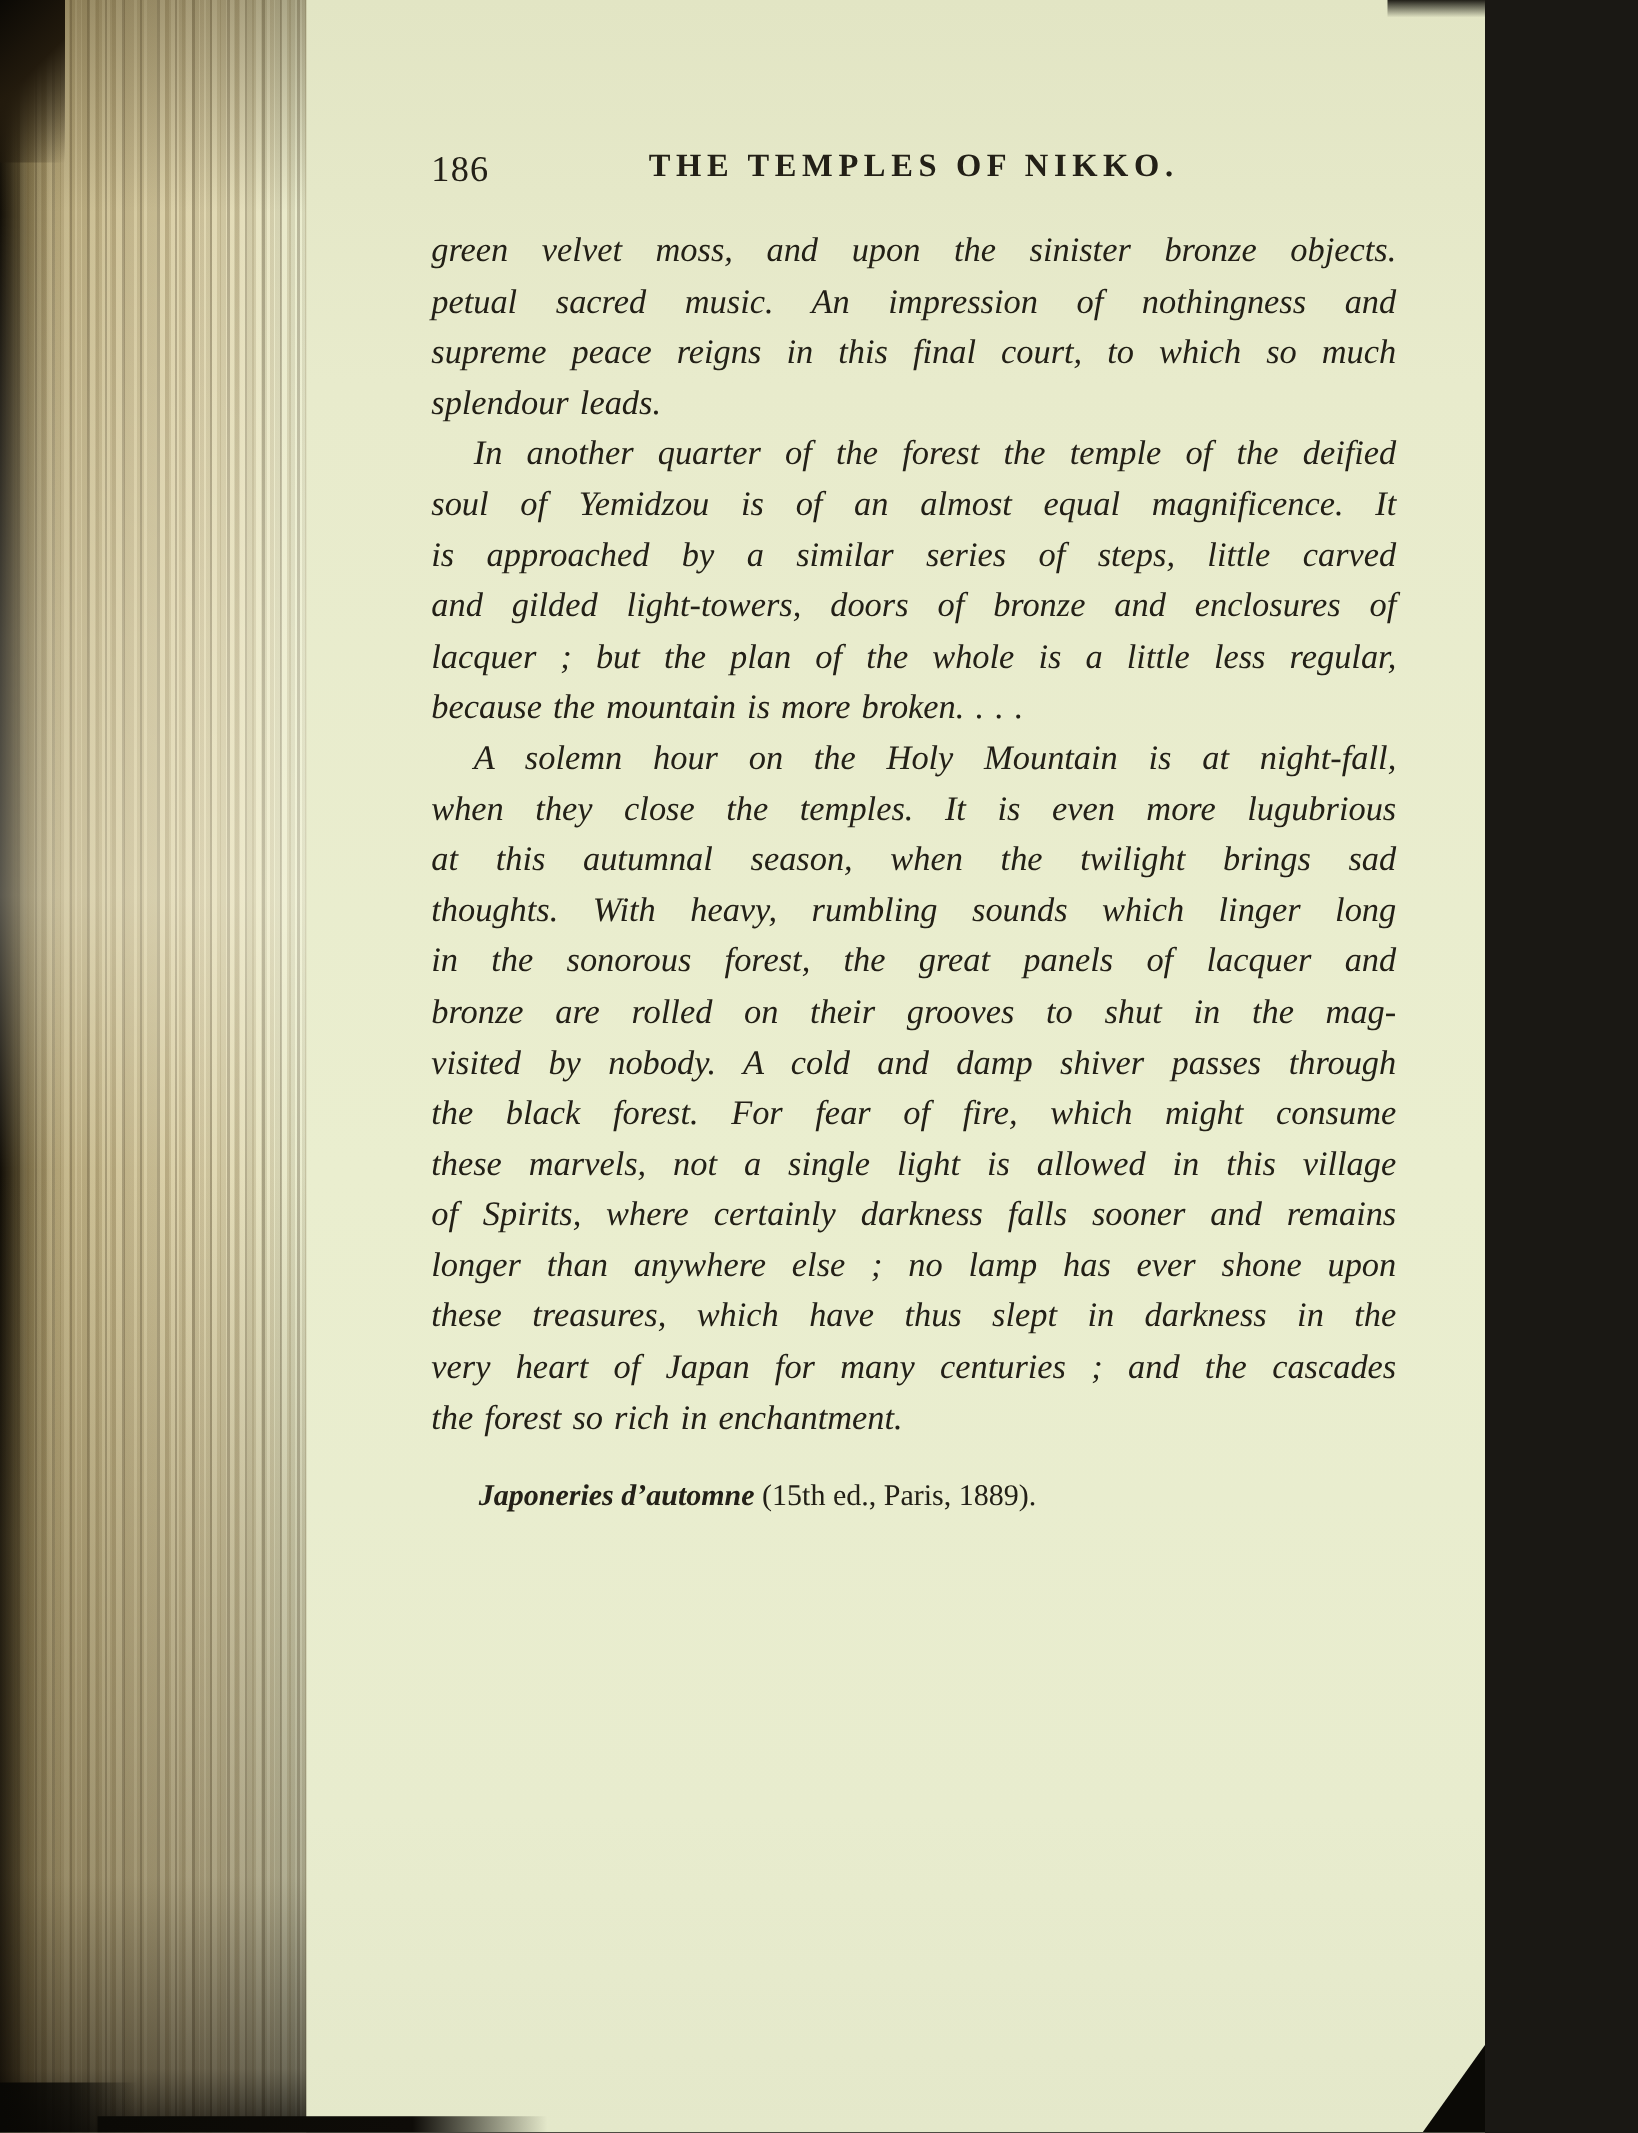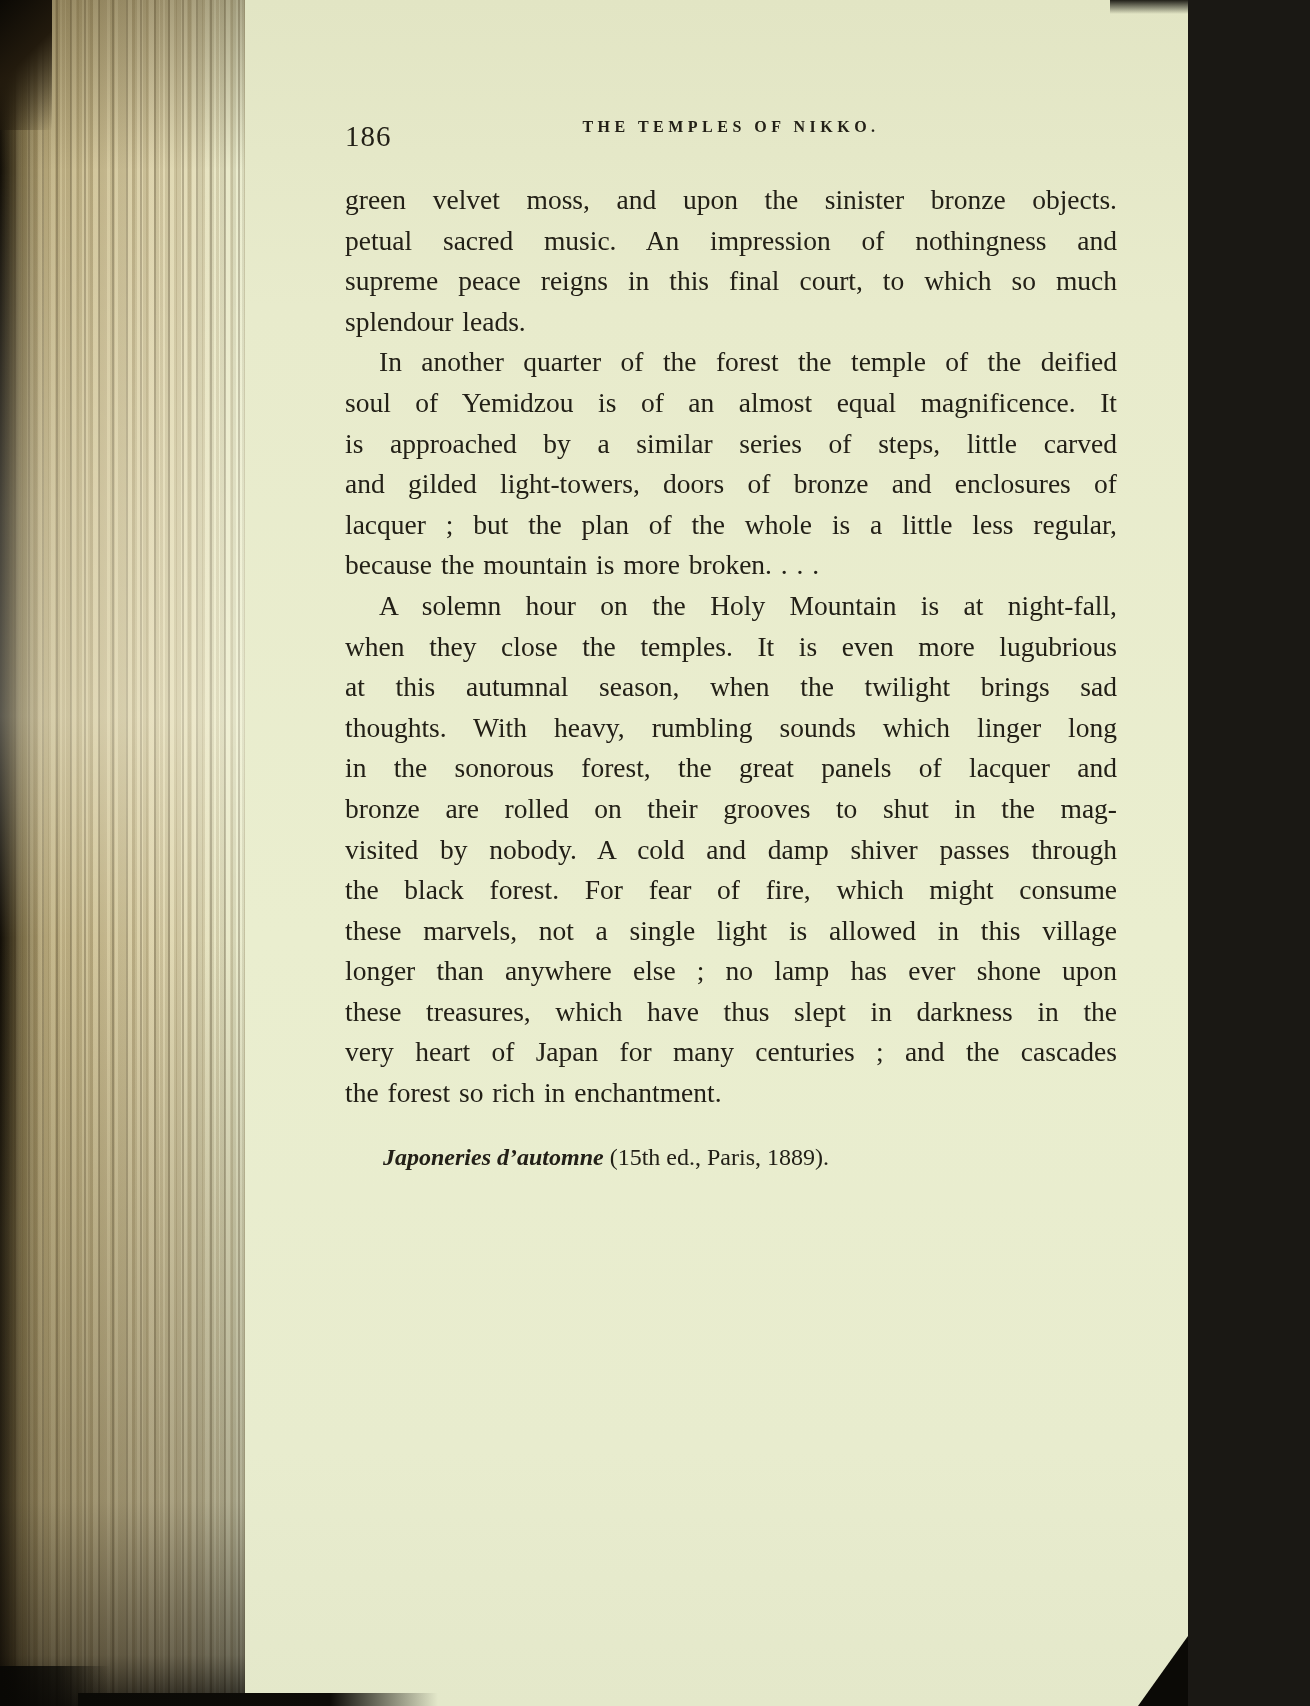--- a/index.html
+++ b/index.html
@@ -83,28 +83,29 @@
     margin-bottom: 20px;
   }
   .page-number {
     position: absolute; left: 0; top: 2px;
     font-size: 29px;
     letter-spacing: 1px;
   }
   .running-title {
     display: block;
     text-align: center;
-    font-size: 16px;
+    font-size: 26px;
     font-weight: 700;
     letter-spacing: 4.5px;
   }
 
   .body-text {
     font-size: 27.5px;
     word-spacing: 2px;
+    font-style: italic;
   }
   .para { margin: 0; }
   .line {
     line-height: 40.6px;
     text-align: justify;
     text-align-last: justify;
     white-space: normal;
   }
   .line.last { text-align-last: left; }
   .line.first { text-indent: 34px; }
@@ -157,20 +158,21 @@
           <div class="para">
             <div class="line first">A solemn hour on the Holy Mountain is at night-fall,</div>
             <div class="line">when they close the temples.  It is even more lugubrious</div>
             <div class="line">at this autumnal season, when the twilight brings sad</div>
             <div class="line">thoughts.  With heavy, rumbling sounds which linger long</div>
             <div class="line">in the sonorous forest, the great panels of lacquer and</div>
             <div class="line">bronze are rolled on their grooves to shut in the mag-</div>
             <div class="line">visited by nobody.  A cold and damp shiver passes through</div>
             <div class="line">the black forest.  For fear of fire, which might consume</div>
             <div class="line">these marvels, not a single light is allowed in this village</div>
+            <div class="line">of Spirits, where certainly darkness falls sooner and remains</div>
             <div class="line">longer than anywhere else ; no lamp has ever shone upon</div>
             <div class="line">these treasures, which have thus slept in darkness in the</div>
             <div class="line">very heart of Japan for many centuries ; and the cascades</div>
             <div class="line last">the forest so rich in enchantment.</div>
           </div>
         </div>
 
       <div class="citation"><span class="cit-italic">Japoneries d’automne</span><span> (15th ed., Paris, 1889).</span></div>
 
     </div>

